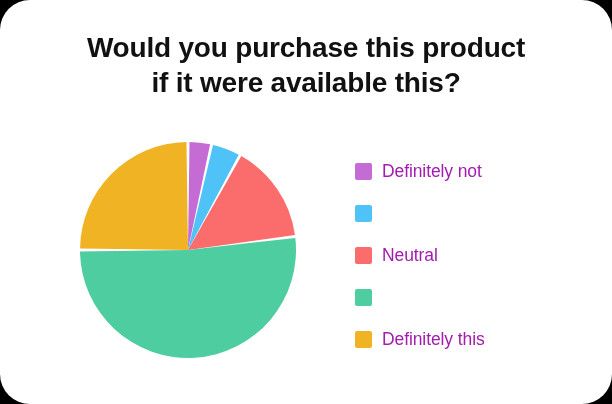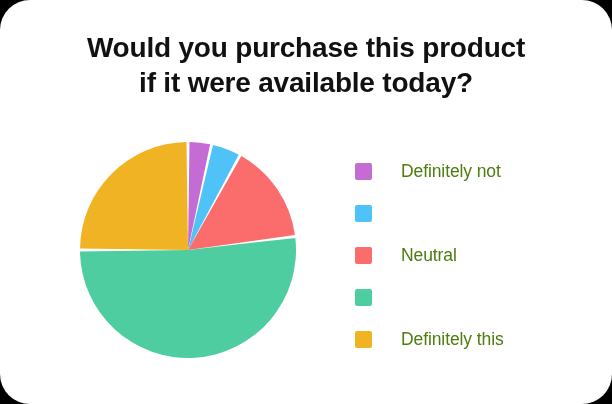--- a/index.html
+++ b/index.html
@@ -63,35 +63,35 @@
     align-items: center;
     height: 42px;
   }
   .legend-swatch {
     width: 17px;
     height: 17px;
     border-radius: 2px;
     flex: 0 0 auto;
   }
   .legend-label {
-    margin-left: 29px;
+    margin-left: 10px;
     font-size: 17.5px;
-    color: #4d7c0f;
+    color: #a21caf;
     white-space: nowrap;
     letter-spacing: -0.1px;
   }
 </style>
 </head>
 <body>
 
 <div id="card">
 
   <div id="chart-title">
     <span class="title-line">Would you purchase this product</span>
-    <span class="title-line">if it were available today?</span>
+    <span class="title-line">if it were available this?</span>
   </div>
 
   <div id="plot-area">
     <svg id="pie-svg" width="240" height="240" viewBox="0 0 240 240">
       <g id="pie-slices">
           <path d="M 118.00 118.00 L 119.51 10.01 A 108 108 0 0 1 140.09 12.28 Z" fill="#C46BD4"></path>
           <path d="M 118.00 118.00 L 143.03 12.94 A 108 108 0 0 1 168.70 22.64 Z" fill="#4FC3F7"></path>
           <path d="M 118.00 118.00 L 171.35 24.09 A 108 108 0 0 1 224.95 102.97 Z" fill="#FB6C6C"></path>
           <path d="M 118.00 118.00 L 225.33 105.96 A 108 108 0 1 1 10.01 119.51 Z" fill="#4ECDA0"></path>
           <path d="M 118.00 118.00 L 10.01 116.49 A 108 108 0 0 1 116.49 10.01 Z" fill="#F0B323"></path>

